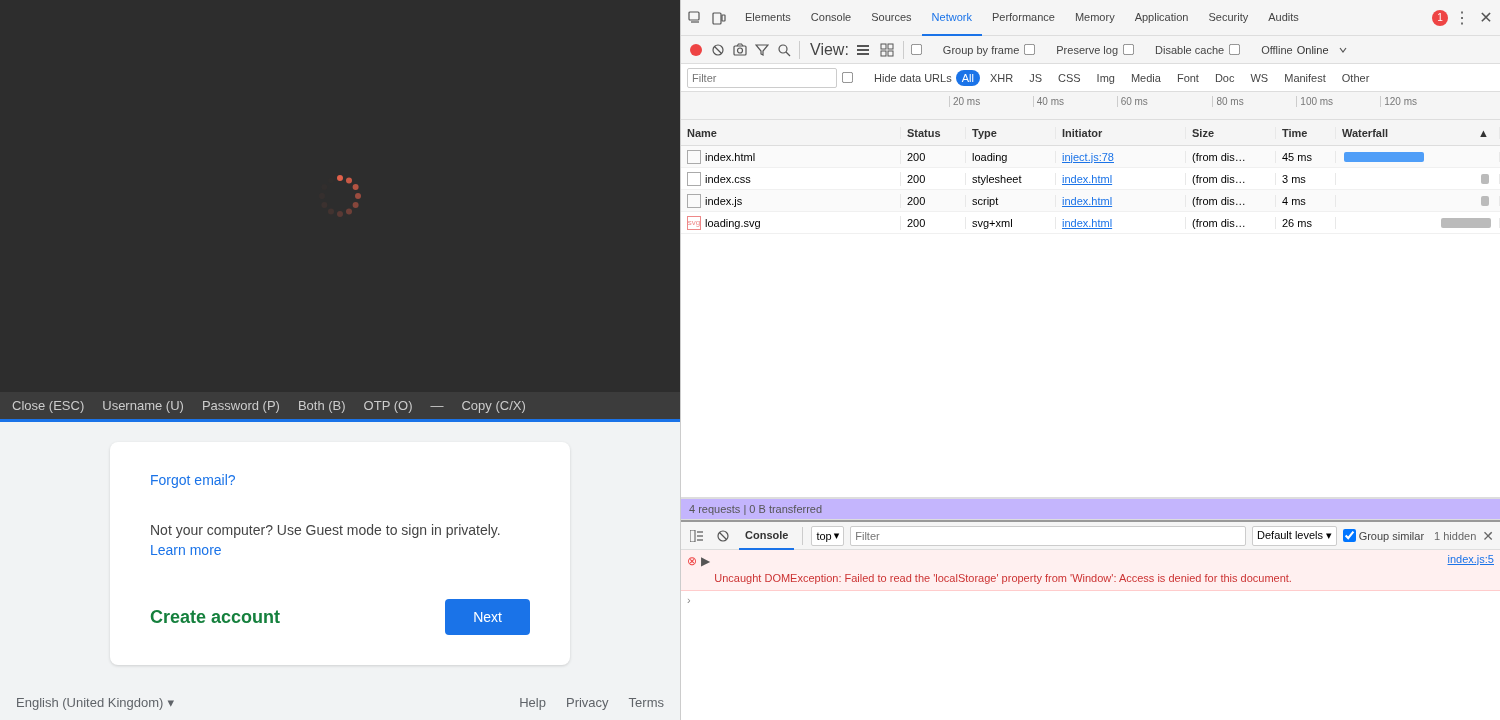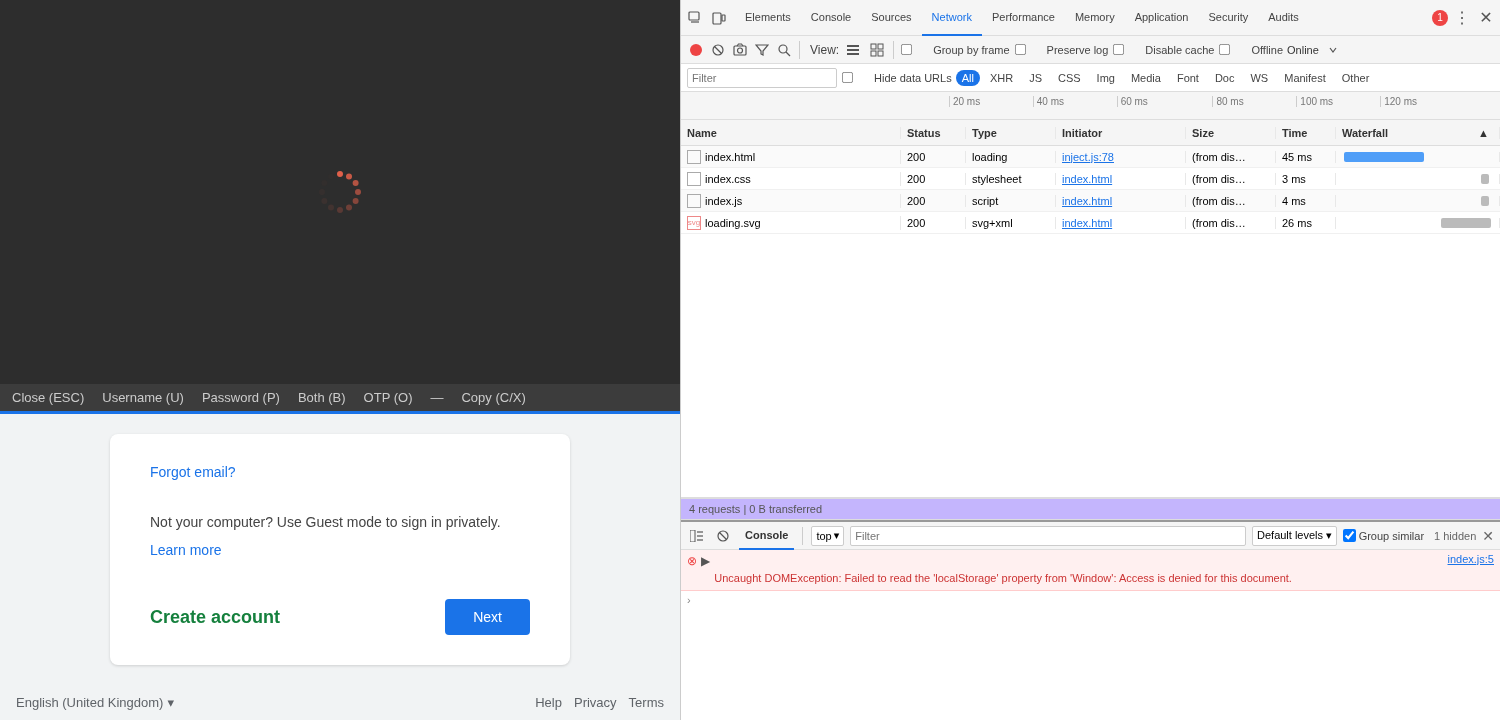--- a/index.html
+++ b/index.html
@@ -76,21 +76,21 @@
       font-size: 14px;
       cursor: pointer;
       display: block;
       margin-bottom: 32px;
       font-weight: 500;
     }
 
     .guest-mode-text {
       font-size: 14px;
       color: #444;
-      margin-bottom: 8px;
+      margin-bottom: 0;
       line-height: 1.5;
     }
 
     .learn-more-link {
       color: #1a73e8;
       font-size: 14px;
       cursor: pointer;
       text-decoration: none;
       font-weight: 500;
     }
@@ -137,21 +137,21 @@
     .footer-lang {
       display: flex;
       align-items: center;
       gap: 4px;
       cursor: pointer;
     }
 
     .footer-links {
       margin-left: auto;
       display: flex;
-      gap: 12px;
+      gap: 20px;
     }
 
     .footer-links a {
       color: #5f6368;
       text-decoration: none;
       font-size: 13px;
     }
 
     
     .devtools-panel {
@@ -231,21 +231,21 @@
       width: 12px;
       height: 12px;
       background: #e44;
       border-radius: 50%;
       cursor: pointer;
     }
 
     .view-label {
       margin-left: 4px;
       color: #444;
-      font-size: 12px;
+      font-size: 16px;
     }
 
     .net-checkbox-label {
       display: flex;
       align-items: center;
       gap: 20px;
       font-size: 11px;
       color: #444;
       cursor: pointer;
     }

